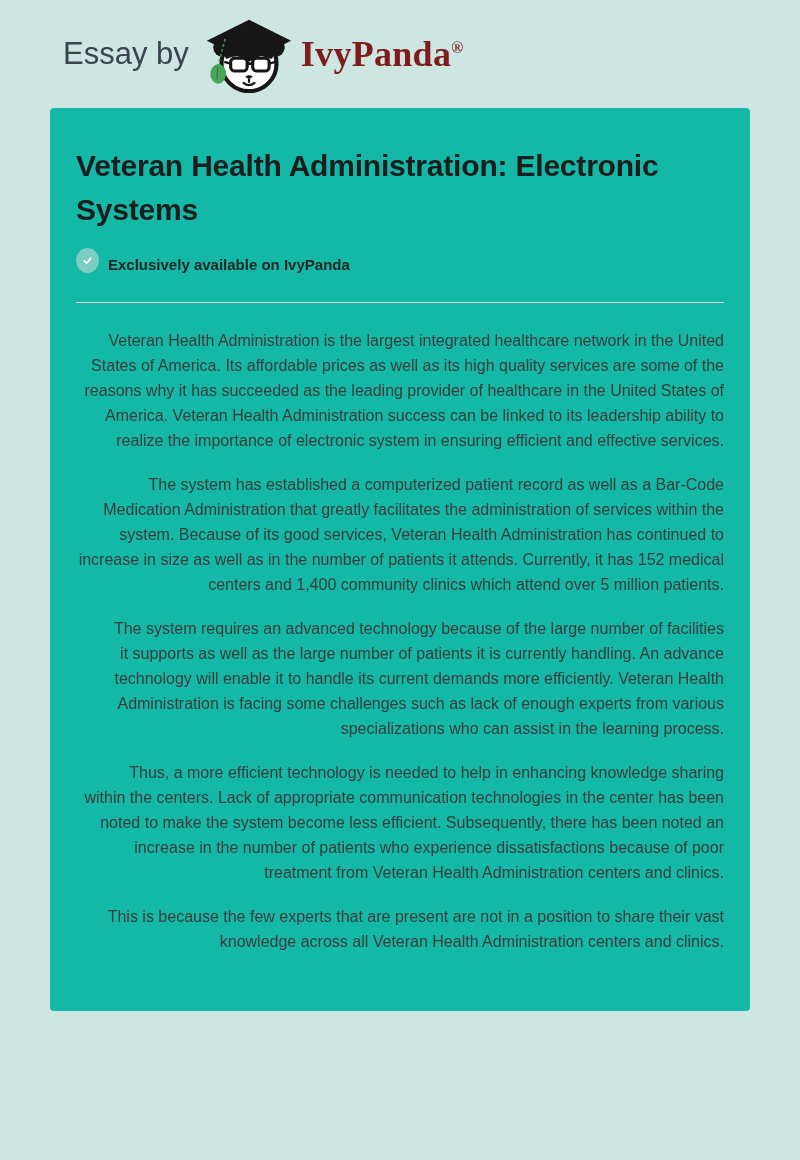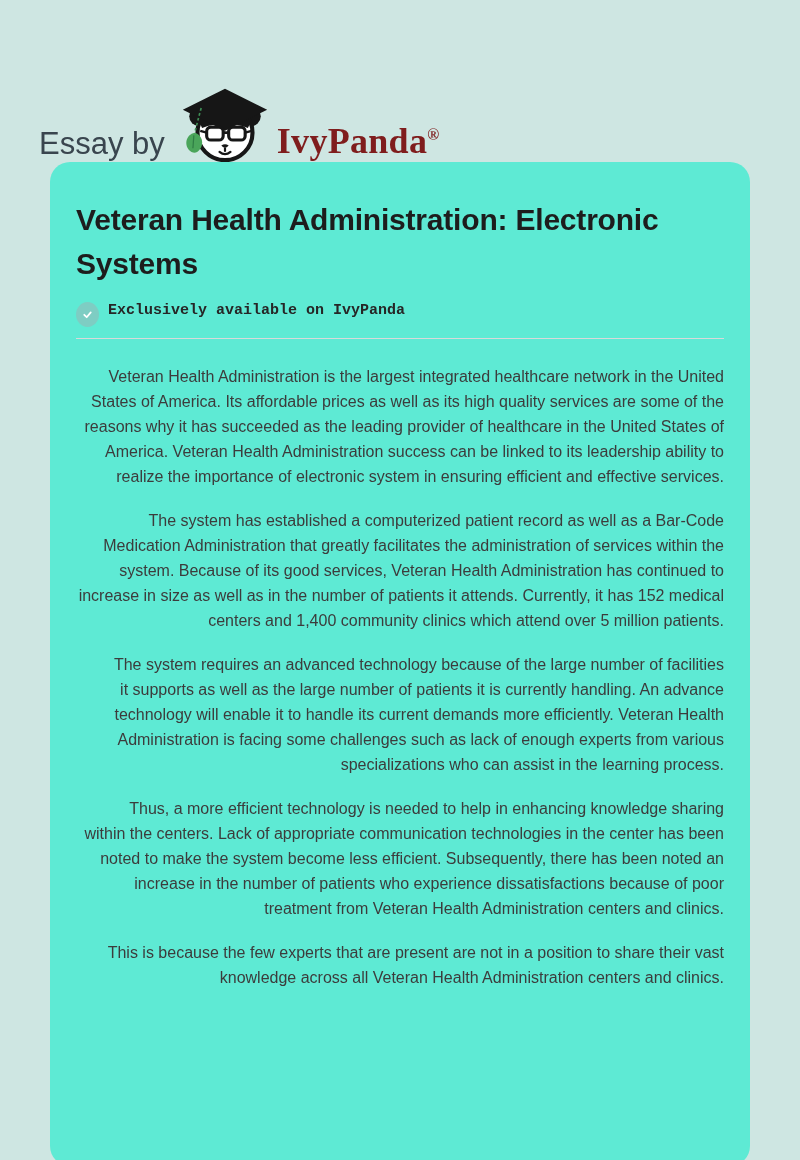--- a/index.html
+++ b/index.html
@@ -7,24 +7,24 @@
     padding: 0;
   }
   body {
     width: 800px;
     height: 1160px;
     background: #cee6e2;
     font-family: "Liberation Sans", sans-serif;
     overflow: hidden;
   }
   .header {
-    height: 162px;
+    height: 108px;
     display: flex;
-    align-items: flex-end;
-    padding-left: 39px;
+    align-items: center;
+    padding-left: 63px;
     box-sizing: border-box;
   }
   .essay-by {
     font-size: 31px;
     color: #39454e;
     margin-right: 16px;
   }
   .logo { display: inline-block; }
   .logo svg { width: 88px; height: 77px; display: block; }
   .brand {
@@ -35,41 +35,40 @@
     margin-left: 8px;
     letter-spacing: 0.3px;
   }
   .brand sup {
     font-size: 16px;
     vertical-align: super;
     line-height: 0;
   }
   .card {
     width: 700px;
-    height: 1004px;
+    height: 903px;
     margin: 0 auto;
-    background: #5eead4;
-    border-radius: 20px;
+    background: #14b8a6;
+    border-radius: 4px;
     padding: 36px 26px 0;
     box-sizing: border-box;
   }
   .card h1 {
     font-size: 30px;
     line-height: 44px;
     font-weight: 700;
     color: #1d1d1d;
     margin: 0 0 16px;
     max-width: 600px;
     letter-spacing: -0.2px;
   }
   .badge-row {
     display: flex;
-    align-items: flex-start;
-    margin-bottom: 11px;
-    font-family: Liberation Mono, monospace;
+    align-items: flex-end;
+    margin-bottom: 29px;
   }
   .badge-circle {
     width: 23px;
     height: 25px;
     border-radius: 50%;
     background: #7ecdc3;
     display: flex;
     align-items: center;
     justify-content: center;
     margin-right: 9px;

